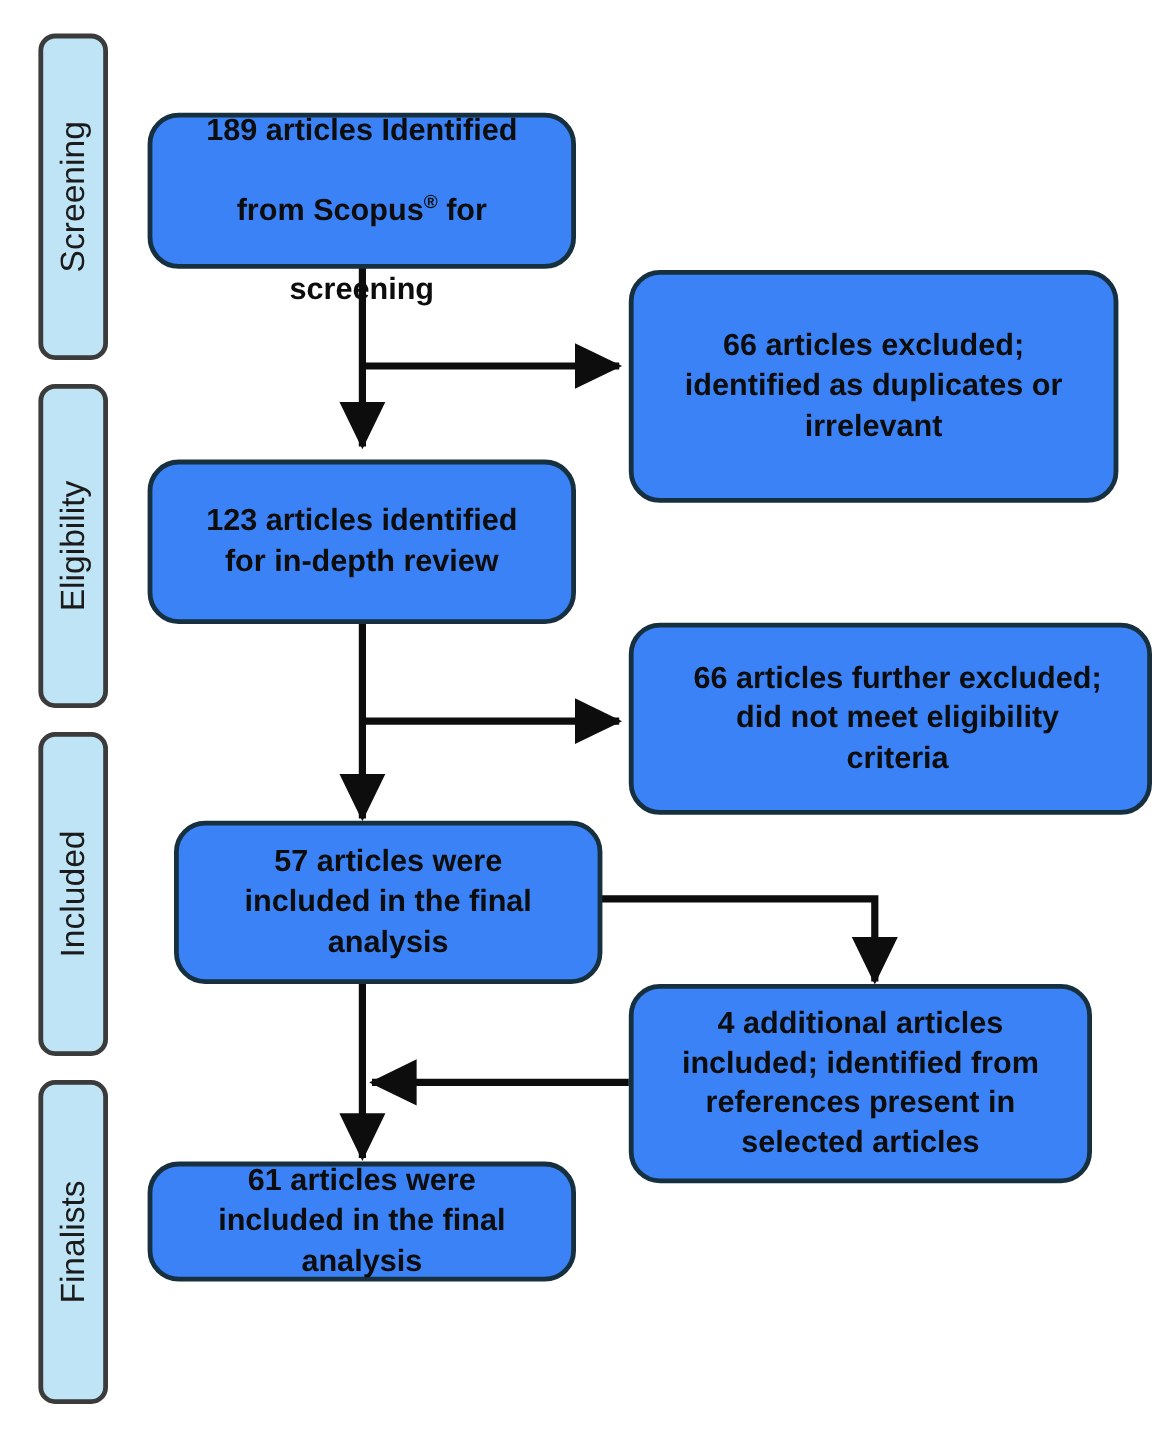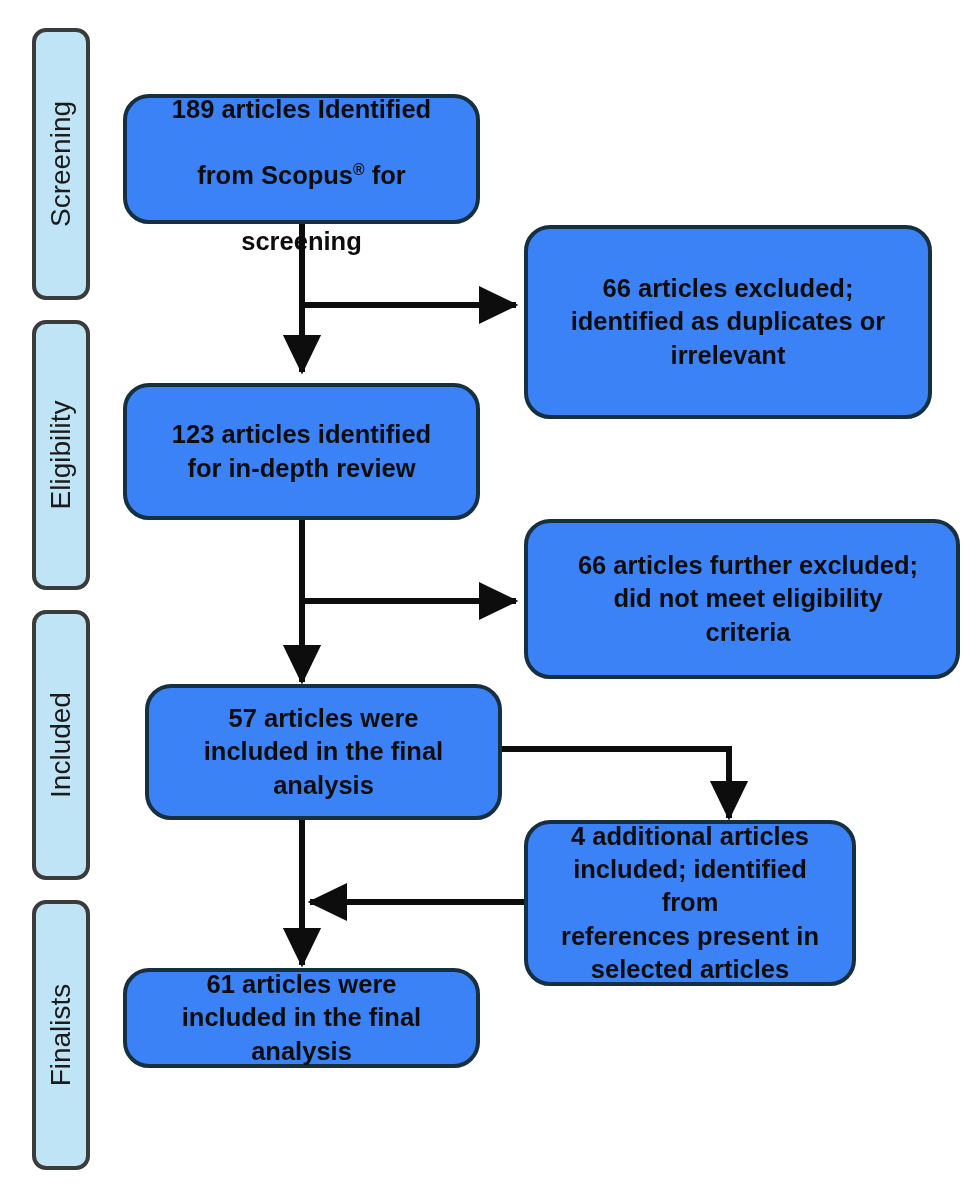--- a/index.html
+++ b/index.html
@@ -156,20 +156,20 @@
 identified as duplicates or
 irrelevant</div>
   </div>
 
   <div class="flow-box" style="left:524px; top:519px; width:436px; height:160px;padding-left:30px;">
     <div class="box-text">66 articles further excluded;
 did not meet eligibility
 criteria</div>
   </div>
 
-  <div class="flow-box" style="left:524px; top:820px; width:332px; height:166px;">
+  <div class="flow-box" style="left:524px; top:820px; width:386px; height:166px;">
     <div class="box-text">4 additional articles
 included; identified from
 references present in
 selected articles</div>
   </div>
 
 </div>
 
 </body></html>

